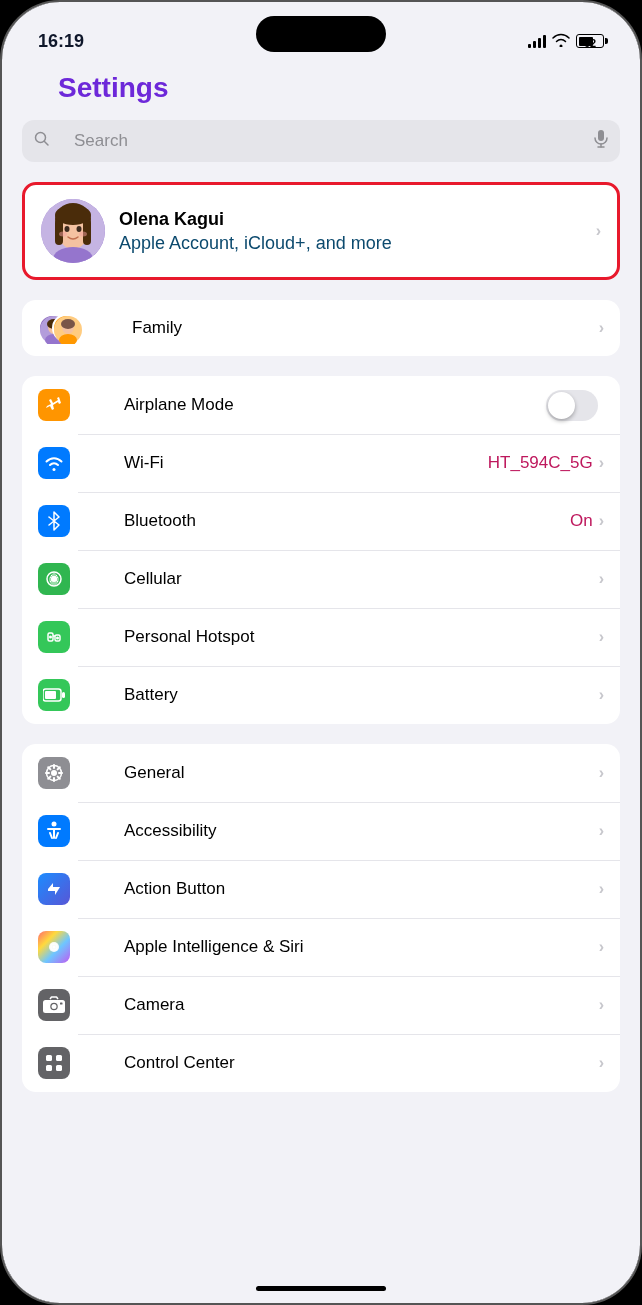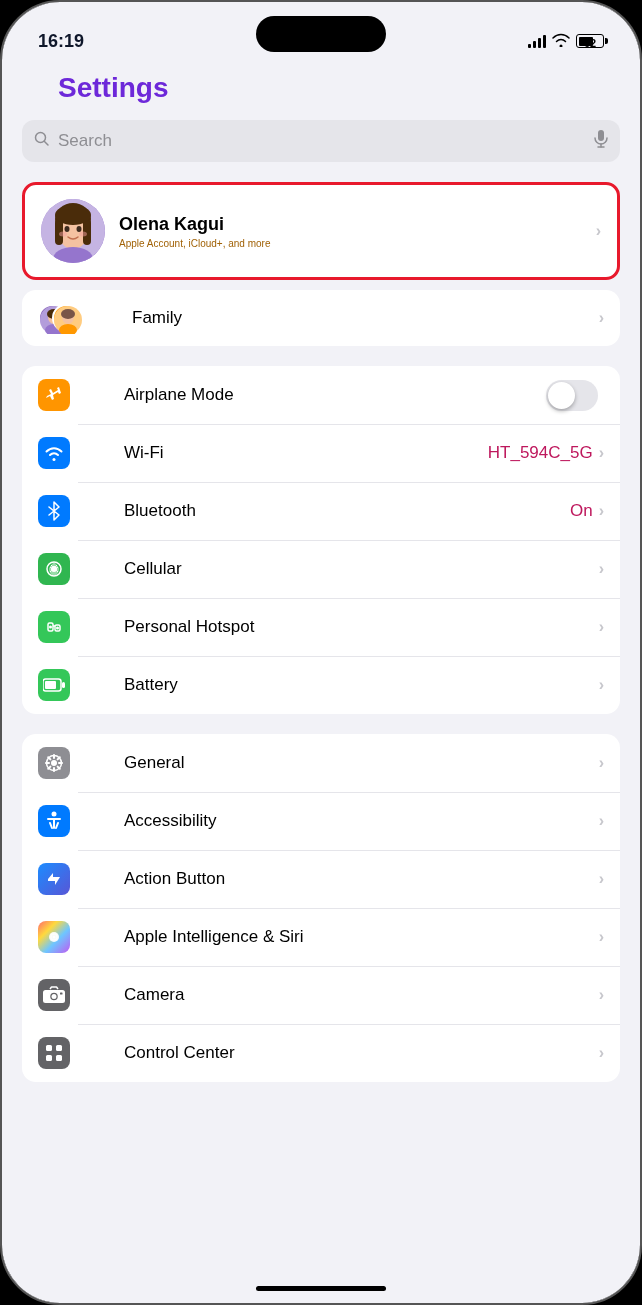--- a/index.html
+++ b/index.html
@@ -173,21 +173,21 @@
     }
 
     
     .search-bar {
       background: #e5e5ea;
       border-radius: 12px;
       display: flex;
       align-items: center;
       padding: 10px 12px;
       margin-bottom: 20px;
-      gap: 8px;
+      gap: 24px;
     }
 
     .search-icon-svg {
       color: #8e8e93;
       font-size: 16px;
     }
 
     .search-placeholder {
       color: #8e8e93;
       font-size: 17px;
@@ -207,21 +207,21 @@
       overflow: hidden;
     }
 
     
     .profile-row {
       display: flex;
       align-items: center;
       padding: 14px 16px;
       background: #fff;
       border-radius: 14px;
-      margin-bottom: 10px;
+      margin-bottom: 20px;
       border: 3px solid #e8192c;
       position: relative;
       cursor: pointer;
     }
 
     .profile-avatar {
       width: 64px;
       height: 64px;
       border-radius: 50%;
       background: linear-gradient(135deg, #b39ddb, #9575cd);
@@ -239,22 +239,22 @@
     }
 
     .profile-name {
       font-size: 18px;
       font-weight: 600;
       color: #000;
       margin-bottom: 3px;
     }
 
     .profile-subtitle {
-      font-size: 10px;
-      color: #a16207;
+      font-size: 18px;
+      color: #0c4a6e;
     }
 
     .chevron {
       color: #c7c7cc;
       font-size: 16px;
       font-weight: 600;
     }
 
     .family-icons {
       width: 40px;

